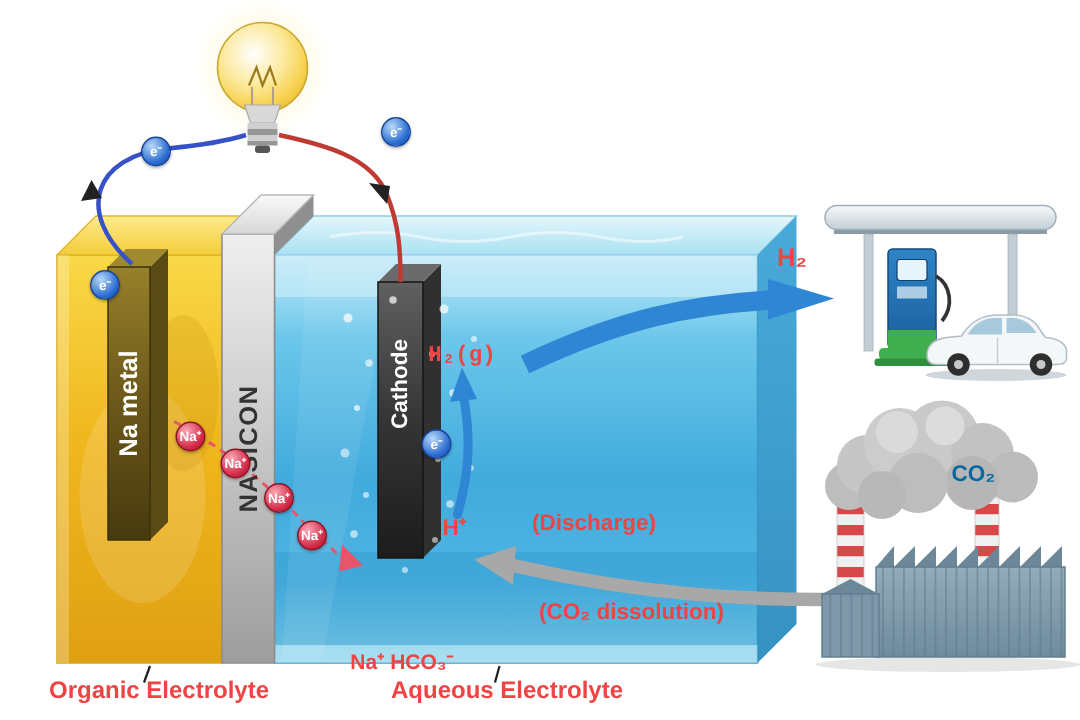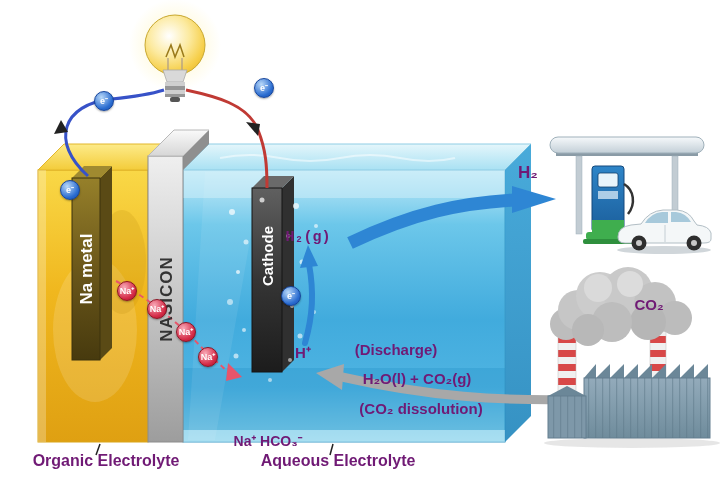--- a/index.html
+++ b/index.html
@@ -2,21 +2,21 @@
 <html><head>
 <meta charset="utf-8">
 <style>
   html,body { margin:0; padding:0; background:#fff; }
   .canvas {
     position:relative; width:720px; height:480px; background:#ffffff;
     font-family:"Liberation Sans", sans-serif; overflow:hidden;
   }
   svg.layer { position:absolute; left:0; top:0; }
   .label {
-    position:absolute; font-weight:bold; color:#701a75;
+    position:absolute; font-weight:bold; color:#ef4444;
     transform:translate(-50%,-50%); white-space:nowrap; line-height:1;
   }
   .vlabel {
     position:absolute; font-weight:bold; white-space:nowrap; line-height:1;
     transform:translate(-50%,-50%) rotate(-90deg);
   }
   .ion {
     position:absolute; width:18px; height:18px; border-radius:50%;
     display:flex; align-items:center; justify-content:center;
     font-size:9px; font-weight:bold; color:#fff;
@@ -276,25 +276,24 @@
 </svg>
 
 <div class="vlabel" style="left:86px; top:269px; font-size:17px; color:#ffffff;">Na metal</div>
 <div class="vlabel" style="left:166px; top:299px; font-size:17px; color:#333333; letter-spacing:1px;">NASICON</div>
 <div class="vlabel" style="left:267px; top:256px; font-size:15px; color:#ffffff;">Cathode</div>
 
 <div class="label" style="left:308px; top:237px; font-size:15px;font-family:Liberation Mono, monospace;">H₂(g)</div>
 <div class="label" style="left:396px; top:317px; font-size:15px;margin-top:32px;">(Discharge)</div>
 <div class="label" style="left:303px; top:352px; font-size:15px;">H⁺</div>
 <div class="label" style="left:268px; top:393px; font-size:14px;margin-top:48px;">Na⁺ HCO₃⁻</div>
-<div class="label" style="left:417px; top:378px; font-size:15px;">H₂O(l) + CO₂(g)</div>
 <div class="label" style="left:421px; top:408px; font-size:15px;">(CO₂ dissolution)</div>
 
 <div class="label" style="left:528px; top:172px; font-size:17px;">H₂</div>
-<div class="label" style="left:649px; top:304px; font-size:15px; color:#701a75;">CO₂</div>
+<div class="label" style="left:649px; top:316px; font-size:15px; color:#0369a1;">CO₂</div>
 
 <div class="label" style="left:106px; top:461px; font-size:16px;">Organic Electrolyte</div>
 <div class="label" style="left:338px; top:461px; font-size:16px;">Aqueous Electrolyte</div>
 
 <div class="ion electron" style="left:70px;  top:190px;">e⁻</div>
 <div class="ion electron" style="left:104px; top:101px;">e⁻</div>
 <div class="ion electron" style="left:264px; top:88px;">e⁻</div>
 <div class="ion electron" style="left:291px; top:296px;">e⁻</div>
 
 <div class="ion sodium" style="left:127px; top:291px;">Na⁺</div>

